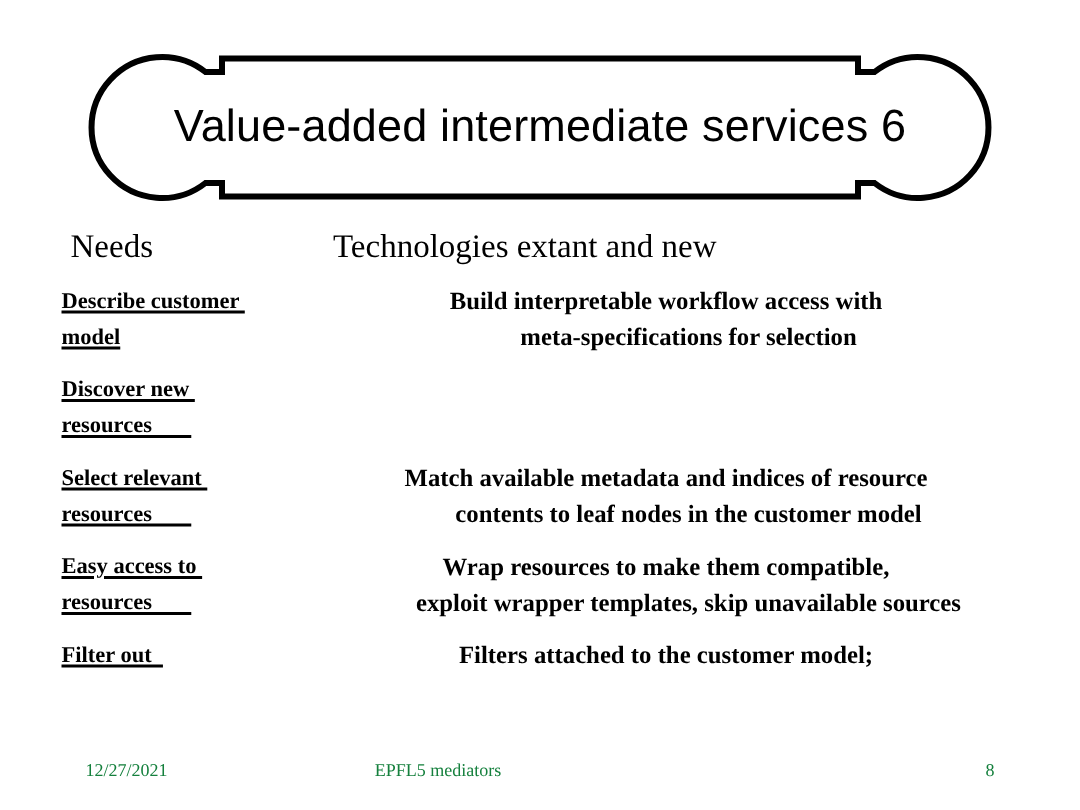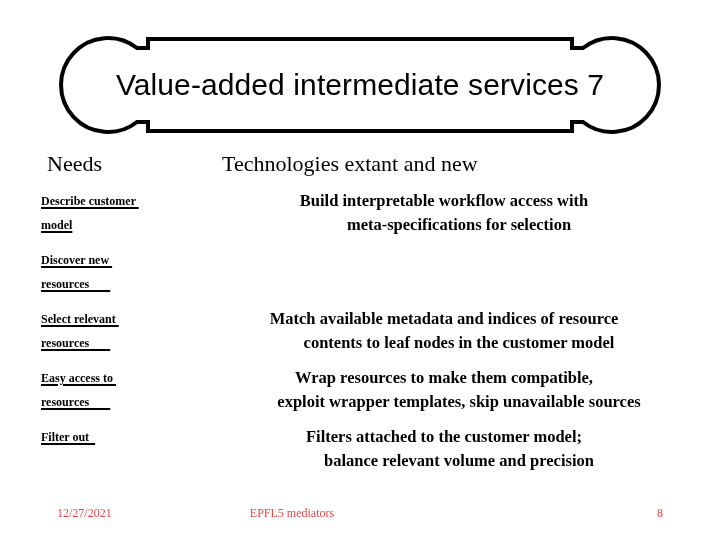--- a/index.html
+++ b/index.html
@@ -74,21 +74,21 @@
   }
   .row {
     position: relative;
     height: 59px;
   }
   .need-cell {
     position: absolute;
     left: 41px;
     top: 0;
     width: 175px;
-    font-size: 12px;
+    font-size: 15px;
     font-weight: bold;
     line-height: 24px;
     color: #000000;
   }
   .need-cell .ul {
     text-decoration: underline;
     text-decoration-thickness: 2px;
     text-underline-offset: 2px;
     white-space: pre;
   }
@@ -107,21 +107,21 @@
   .tech-cell .l2 { display: block; padding-left: 30px; }
 
   
   #footer {
     position: absolute;
     left: 0;
     top: 506px;
     width: 720px;
     height: 22px;
     font-size: 12px;
-    color: #ef4444;
+    color: #15803d;
   }
   #footer-date {
     position: absolute;
     left: 57px;
     top: 0;
     white-space: nowrap;
   }
   #footer-center {
     position: absolute;
     left: 0;
@@ -150,21 +150,21 @@
              A 47 47 0 1 1 583 97
              L 572 97
              L 572 106
              L 148 106
              L 148 97
              L 137 97
              A 47 47 0 1 1 137 23
              L 148 23
              Z" fill="#FFFFFF" stroke="#000000" stroke-width="4" stroke-linejoin="miter"></path>
   </svg>
-  <div id="title-text">Value-added intermediate services 7</div>
+  <div id="title-text">Value-added intermediate services 6</div>
 </div>
 
 <div id="column-headers">
   <div class="col-header" id="header-needs">Needs</div>
   <div class="col-header" id="header-tech">Technologies extant and new</div>
 </div>
 
 <div id="rows">
 
   <div class="row">
@@ -206,21 +206,20 @@
       <span class="l2">exploit wrapper templates, skip unavailable sources</span>
     </div>
   </div>
 
   <div class="row">
     <div class="need-cell">
       <span class="ul">Filter out  </span><br>
     </div>
     <div class="tech-cell">
       <span class="l1">Filters attached to the customer model;</span>
-      <span class="l2">balance relevant volume and precision</span>
     </div>
   </div>
 
 </div>
 
 <div id="footer">
   <span id="footer-date">12/27/2021</span>
   <span id="footer-center">EPFL5 mediators</span>
   <span id="footer-page">8</span>
 </div>

